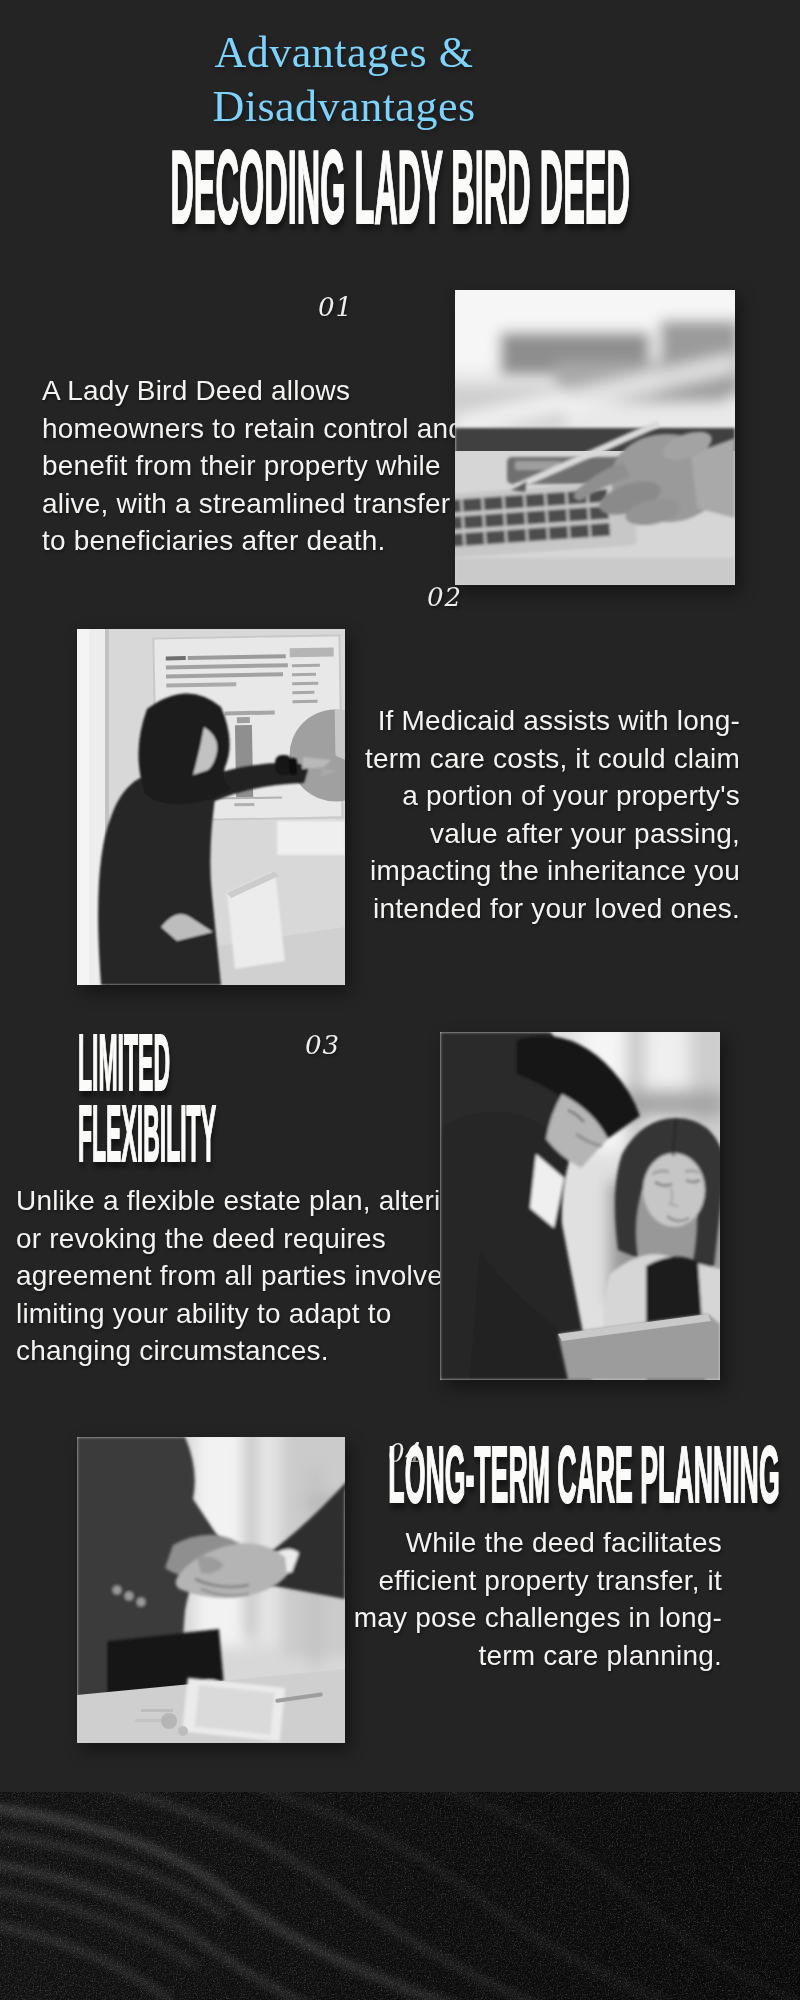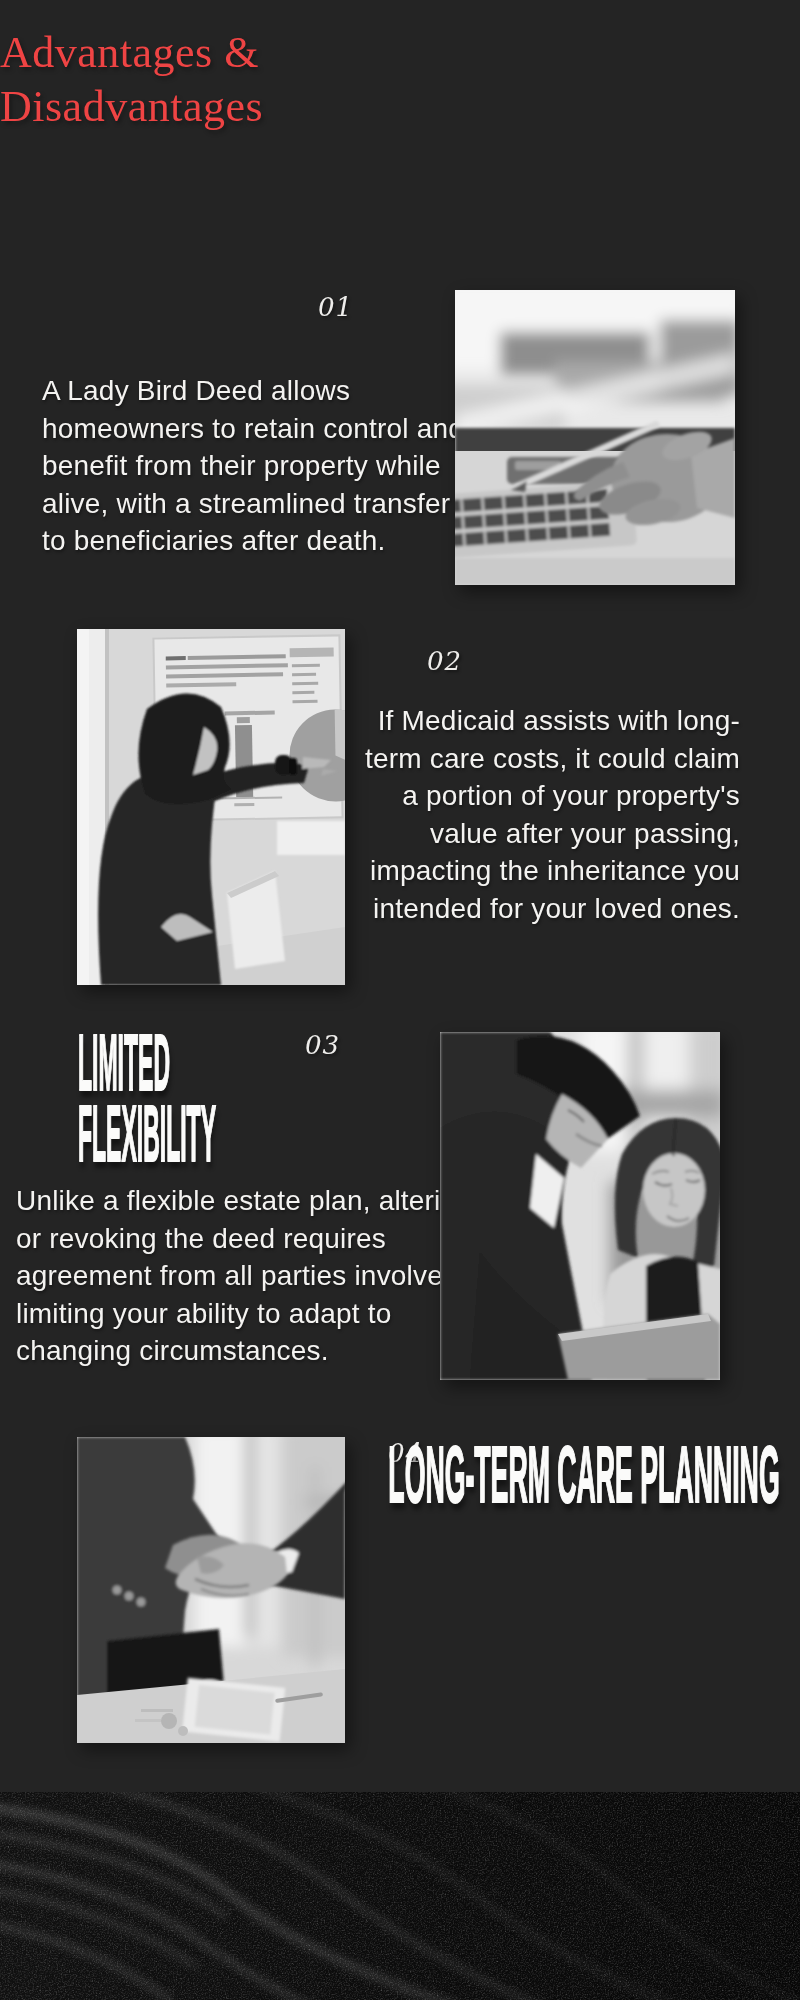--- a/index.html
+++ b/index.html
@@ -1,21 +1,21 @@
 <!DOCTYPE html>
 <html><head>
 <meta charset="utf-8">
 <style>
   html,body{margin:0;padding:0;background:#242424;}
   .poster{position:relative;width:800px;height:2000px;margin:0 auto;background:#242424;
           font-family:"Liberation Sans",sans-serif;overflow:hidden;}
   .abs{position:absolute;}
 
   
-  .subtitle{top:26px;left:0;width:688px;color:#ef4444;
+  .subtitle{top:26px;left:0;width:688px;text-align:center;color:#7dd3fc;
     font-family:"Liberation Serif","DejaVu Serif",serif;font-weight:400;
     font-size:44px;line-height:54px;white-space:pre-line;letter-spacing:.5px;
     text-shadow:2px 3px 4px rgba(0,0,0,.35);}
 
   
   .cond{display:inline-block;font-family:"Liberation Sans",sans-serif;font-weight:700;
     color:#fbfbfa;white-space:pre-line;line-height:1;-webkit-text-stroke:1.2px #fbfbfa;
     text-shadow:3px 4px 5px rgba(0,0,0,.45);}
   .main-title{top:135px;left:0;width:800px;text-align:center;}
   .main-title .cond{font-size:56px;transform:scale(.58,1.87);transform-origin:center top;}
@@ -35,20 +35,23 @@
 
   .footer-tex{left:0;top:1792px;width:800px;height:208px;}
 </style>
 </head>
 <body>
 
 <div class="poster">
 
   <div class="abs subtitle">Advantages &amp;
 Disadvantages</div>
+  <div class="abs main-title">
+    <span class="cond">DECODING LADY BIRD DEED</span>
+  </div>
 
   <div class="abs num" style="left:318px;top:292px;">01</div>
   <div class="abs body" style="left:42px;top:372px;width:440px;">A Lady Bird Deed allows
 homeowners to retain control and
 benefit from their property while
 alive, with a streamlined transfer
 to beneficiaries after death.</div>
 
   <div class="abs photo" style="left:455px;top:290px;width:280px;height:295px;">
     <svg viewBox="0 0 280 295" preserveAspectRatio="none" role="img" aria-label="Grayscale photo: hand holding a pen over a laptop keyboard and calculator by a window">
@@ -165,21 +168,21 @@
         <path d="M226 128 l28 3 l-7 7 l-22 2 Z" fill="#b9b9b9"></path>
         <path d="M246 140 l14 2 l-16 5 Z" fill="#ababab"></path>
         <path d="M58 152 q38 -24 72 -6 l10 10 q-10 62 -5 110 l9 90 l-120 0 q-9 -122 10 -168 q8 -24 24 -36 Z" fill="#262626"></path>
         <path d="M70 80 q40 -30 74 -2 q15 35 4 60 q-4 16 7 22 l-23 11 q-45 11 -64 -6 q-14 -42 2 -85 Z" fill="#1e1e1e"></path>
         <path d="M127 98 q15 9 13 24 q-2 13 -9 19 l-15 5 q7 -25 11 -48 Z" fill="#c2c2c2"></path>
         <path d="M84 298 q15 -19 29 -10 l23 15 l-36 9 Z" fill="#bdbdbd"></path>
       </g>
     </svg>
   </div>
 
-  <div class="abs num" style="left:427px;top:646px;">02</div>
+  <div class="abs num" style="left:427px;top:582px;">02</div>
   <div class="abs body t-right" style="right:60px;top:702px;width:460px;">If Medicaid assists with long-
 term care costs, it could claim
 a portion of your property's
 value after your passing,
 impacting the inheritance you
 intended for your loved ones.</div>
 
   <div class="abs h-s3" style="left:78px;top:1027px;">
     <span class="cond">LIMITED
 FLEXIBILITY</span>
@@ -288,20 +291,24 @@
       <rect x="198" y="262" width="48" height="4" rx="2" fill="#9e9e9e" transform="rotate(-8 198 262)"></rect>
       <rect x="64" y="272" width="32" height="3" fill="#bdbdbd"></rect>
       <rect x="58" y="282" width="26" height="3" fill="#c4c4c4"></rect>
     </svg>
   </div>
 
   <div class="abs num" style="left:388px;top:1438px;">04</div>
   <div class="abs h-sec h-right" style="right:20px;top:1434px;text-align:right;">
     <span class="cond">LONG-TERM CARE PLANNING</span>
   </div>
+  <div class="abs body t-right" style="right:78px;top:1524px;width:420px;">While the deed facilitates
+efficient property transfer, it
+may pose challenges in long-
+term care planning.</div>
 
   <div class="abs footer-tex">
     <svg viewBox="0 0 800 208" preserveAspectRatio="none" role="img" aria-label="Dark rippled sand texture">
       <defs>
         <filter id="ftb" x="-20%" y="-20%" width="140%" height="140%">
             <feGaussianBlur stdDeviation="4"></feGaussianBlur>
           </filter>
         <filter id="ftn">
           <feTurbulence type="fractalNoise" baseFrequency="0.75" numOctaves="3" stitchTiles="stitch"></feTurbulence>
           <feColorMatrix type="matrix" values="0 0 0 0 1  0 0 0 0 1  0 0 0 0 1  0.55 0.55 0.55 0 -0.78"></feColorMatrix>

